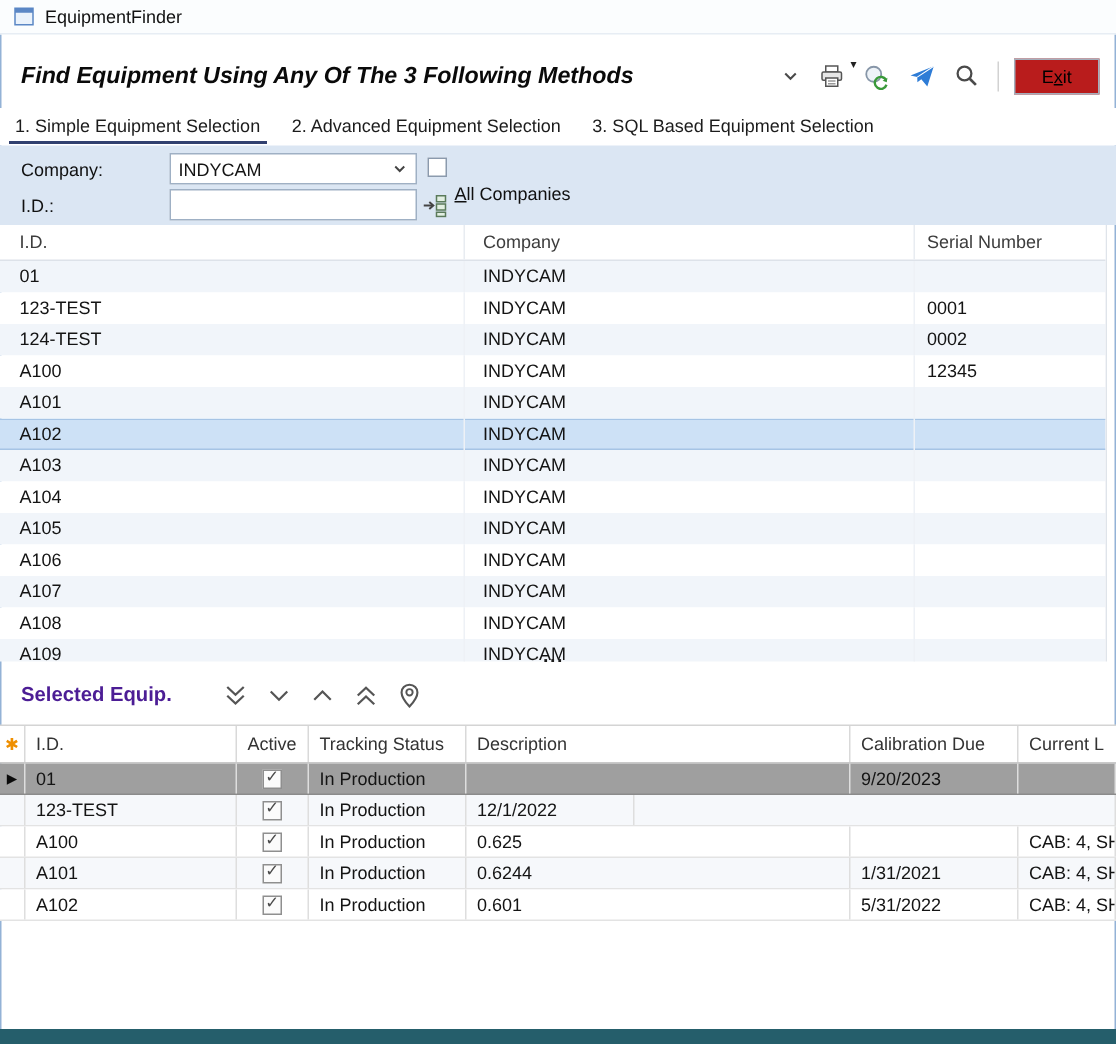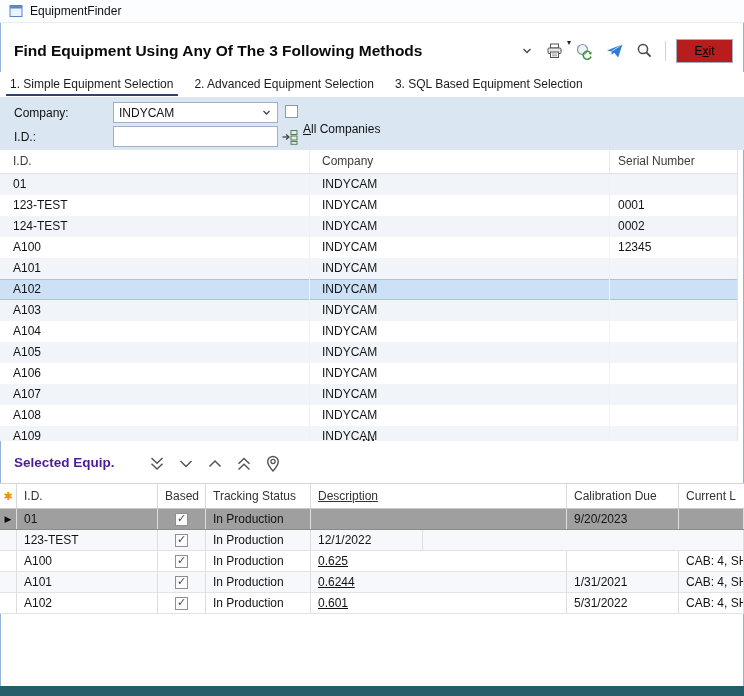--- a/index.html
+++ b/index.html
@@ -10,21 +10,21 @@
     font-size:12px; color:#141414;
   }
   
   .titlebar {
     position:absolute; top:0; left:0; right:0; height:23px;
     background:#fbfdfe; border-bottom:1px solid #e7edf4;
     display:flex; align-items:center; gap:7px; padding-left:9px;
   }
   .titlebar .title { font-size:12px; color:#111;text-align:center; }
   
-  .page-title { position:absolute; left:14px; top:42px; font-size:15.5px; font-weight:bold; color:#0a0a0a; }
+  .page-title { position:absolute; left:14px; top:42px; font-size:15.5px; font-weight:bold; color:#0a0a0a;font-style:italic; }
   .toolbar { position:absolute; top:37px; right:11px; height:27px; display:flex; align-items:center; gap:7px; }
   .tool-btn { background:none; border:none; padding:1px 2px; display:flex; align-items:center; position:relative; cursor:default; }
   .split-caret { position:absolute; top:-3px; right:-5px; font-size:8px; color:#222; }
   .toolbar-sep { width:1px; height:20px; background:#d2d2d2; margin:0 3px; }
   .exit-btn {
     width:57px; height:24px; background:#b91c1c; border:1px solid #a3aebc;
     font-size:12px; color:#000; font-family:"Liberation Sans", sans-serif;
   }
   .u { text-decoration:underline; }
   
@@ -73,21 +73,21 @@
   .move-buttons { position:absolute; left:144px; top:451px; display:flex; gap:4px; }
   .move-btn { width:25px; height:25px; background:none; border:none; padding:0; display:flex; align-items:center; justify-content:center; }
   
   .lgrid { position:absolute; top:483px; left:0; right:0; border-top:1px solid #d4d4d4; }
   .lgrid-header { display:flex; height:25px; background:#fff; border-bottom:1px solid #c9c9c9; font-size:12px; color:#333; }
   .lh-cell { line-height:24px; padding-left:7px; border-right:1px solid #d9d9d9; white-space:nowrap; overflow:hidden; }
   .c-sel { width:17px; padding:0; text-align:center; }
   .c-id { width:141px; }
   .c-active { width:48px; }
   .c-track { width:105px; }
-  .c-desc { width:256px;text-decoration:underline; }
+  .c-desc { width:256px; }
   .c-cal { width:112px; }
   .c-loc { flex:1; border-right:none; }
   .star-ic { color:#ef8f00; font-size:11px; line-height:24px; }
   .lrow { display:flex; height:21px; line-height:20px; background:#fff; border-bottom:1px solid #e3e3e3; font-size:12px; }
   .lrow.alt { background:#f6f8fb; }
   .lrow.sel { background:#9f9f9f; border-bottom-color:#8b8b8b; }
   .lcell { padding-left:7px; border-right:1px solid #dedede; white-space:nowrap; overflow:hidden; }
   .lrow .c-sel { padding:0; font-size:9px; color:#0a0a0a; line-height:21px; }
   .lrow .c-active { display:flex; align-items:center; justify-content:center; padding:0; }
   .gridcheck { width:13px; height:13px; background:#fbfbfb; border:1px solid #8f8f8f; display:flex; align-items:center; justify-content:center; }
@@ -305,21 +305,21 @@
           <circle cx="10" cy="7.5" r="2.1" fill="none" stroke="#555" stroke-width="1.3"></circle>
         </svg>
       </span>
     </button>
   </div>
 
   <div class="lgrid">
     <div class="lgrid-header">
       <div class="lh-cell c-sel"><span class="star-ic">✱</span></div>
       <div class="lh-cell c-id">I.D.</div>
-      <div class="lh-cell c-active">Based</div>
+      <div class="lh-cell c-active">Active</div>
       <div class="lh-cell c-track">Tracking Status</div>
       <div class="lh-cell c-desc">Description</div>
       <div class="lh-cell c-cal">Calibration Due</div>
       <div class="lh-cell c-loc">Current L</div>
     </div>
     <div>
         <div class="lrow sel">
           <div class="lcell c-sel">▶</div>
           <div class="lcell c-id">01</div>
           <div class="lcell c-active">

